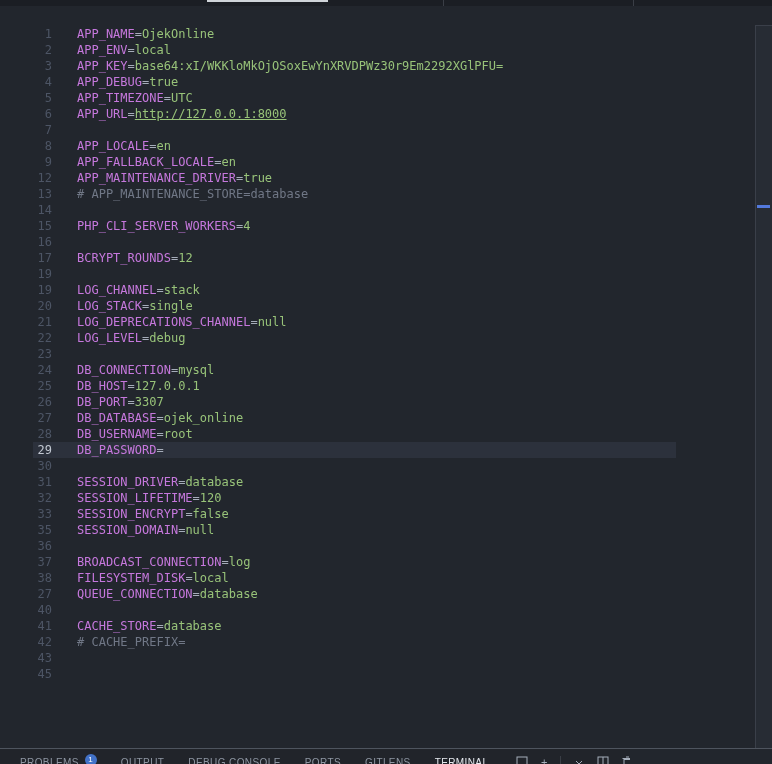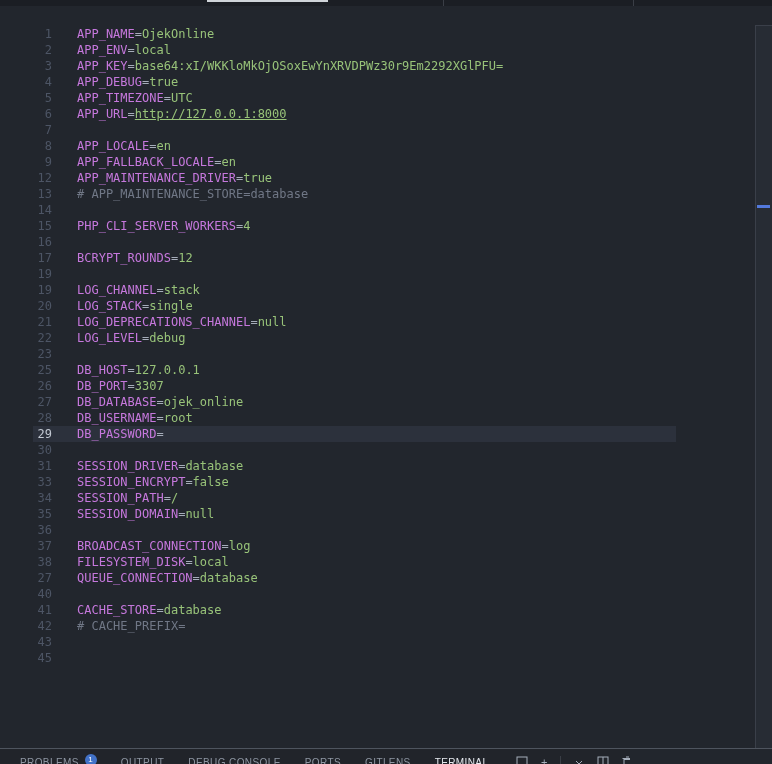--- a/index.html
+++ b/index.html
@@ -94,29 +94,30 @@
     <div class="row"><span class="gutter">14</span><span class="code"></span></div>
     <div class="row"><span class="gutter">15</span><span class="code"><span class="seg-k">PHP_CLI_SERVER_WORKERS</span><span class="seg-o">=</span><span class="seg-v">4</span></span></div>
     <div class="row"><span class="gutter">16</span><span class="code"></span></div>
     <div class="row"><span class="gutter">17</span><span class="code"><span class="seg-k">BCRYPT_ROUNDS</span><span class="seg-o">=</span><span class="seg-v">12</span></span></div>
     <div class="row"><span class="gutter">19</span><span class="code"></span></div>
     <div class="row"><span class="gutter">19</span><span class="code"><span class="seg-k">LOG_CHANNEL</span><span class="seg-o">=</span><span class="seg-v">stack</span></span></div>
     <div class="row"><span class="gutter">20</span><span class="code"><span class="seg-k">LOG_STACK</span><span class="seg-o">=</span><span class="seg-v">single</span></span></div>
     <div class="row"><span class="gutter">21</span><span class="code"><span class="seg-k">LOG_DEPRECATIONS_CHANNEL</span><span class="seg-o">=</span><span class="seg-v">null</span></span></div>
     <div class="row"><span class="gutter">22</span><span class="code"><span class="seg-k">LOG_LEVEL</span><span class="seg-o">=</span><span class="seg-v">debug</span></span></div>
     <div class="row"><span class="gutter">23</span><span class="code"></span></div>
+    <div class="row"><span class="gutter">24</span><span class="code"><span class="seg-k">DB_CONNECTION</span><span class="seg-o">=</span><span class="seg-v">mysql</span></span></div>
     <div class="row"><span class="gutter">25</span><span class="code"><span class="seg-k">DB_HOST</span><span class="seg-o">=</span><span class="seg-v">127.0.0.1</span></span></div>
     <div class="row"><span class="gutter">26</span><span class="code"><span class="seg-k">DB_PORT</span><span class="seg-o">=</span><span class="seg-v">3307</span></span></div>
     <div class="row"><span class="gutter">27</span><span class="code"><span class="seg-k">DB_DATABASE</span><span class="seg-o">=</span><span class="seg-v">ojek_online</span></span></div>
     <div class="row"><span class="gutter">28</span><span class="code"><span class="seg-k">DB_USERNAME</span><span class="seg-o">=</span><span class="seg-v">root</span></span></div>
     <div class="row active"><span class="gutter">29</span><span class="code"><span class="seg-k">DB_PASSWORD</span><span class="seg-o">=</span></span></div>
     <div class="row"><span class="gutter">30</span><span class="code"></span></div>
     <div class="row"><span class="gutter">31</span><span class="code"><span class="seg-k">SESSION_DRIVER</span><span class="seg-o">=</span><span class="seg-v">database</span></span></div>
+    <div class="row"><span class="gutter">32</span><span class="code"><span class="seg-k">SESSION_LIFETIME</span><span class="seg-o">=</span><span class="seg-v">120</span></span></div>
     <div class="row"><span class="gutter">33</span><span class="code"><span class="seg-k">SESSION_ENCRYPT</span><span class="seg-o">=</span><span class="seg-v">false</span></span></div>
-    <div class="row"><span class="gutter">34</span><span class="code"><span class="seg-k">SESSION_PATH</span><span class="seg-o">=</span><span class="seg-v">/</span></span></div>
     <div class="row"><span class="gutter">35</span><span class="code"><span class="seg-k">SESSION_DOMAIN</span><span class="seg-o">=</span><span class="seg-v">null</span></span></div>
     <div class="row"><span class="gutter">36</span><span class="code"></span></div>
     <div class="row"><span class="gutter">37</span><span class="code"><span class="seg-k">BROADCAST_CONNECTION</span><span class="seg-o">=</span><span class="seg-v">log</span></span></div>
     <div class="row"><span class="gutter">38</span><span class="code"><span class="seg-k">FILESYSTEM_DISK</span><span class="seg-o">=</span><span class="seg-v">local</span></span></div>
     <div class="row"><span class="gutter">27</span><span class="code"><span class="seg-k">QUEUE_CONNECTION</span><span class="seg-o">=</span><span class="seg-v">database</span></span></div>
     <div class="row"><span class="gutter">40</span><span class="code"></span></div>
     <div class="row"><span class="gutter">41</span><span class="code"><span class="seg-k">CACHE_STORE</span><span class="seg-o">=</span><span class="seg-v">database</span></span></div>
     <div class="row"><span class="gutter">42</span><span class="code"><span class="seg-c"># CACHE_PREFIX=</span></span></div>
     <div class="row"><span class="gutter">43</span><span class="code"></span></div>
     <div class="row"><span class="gutter">45</span><span class="code"></span></div>

